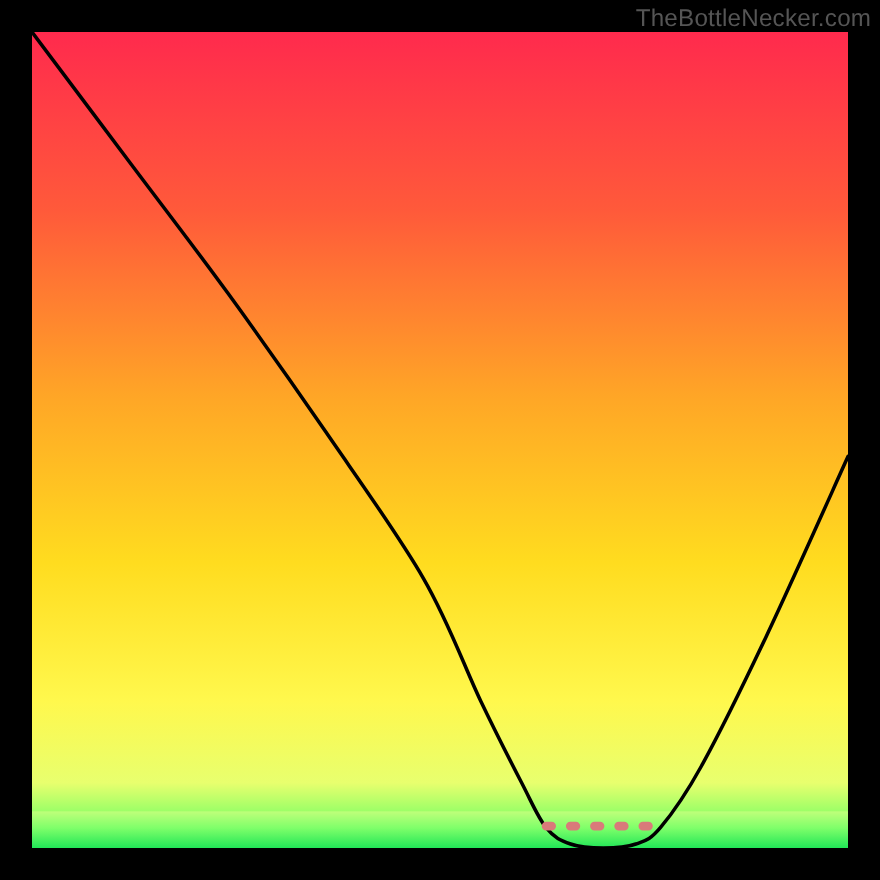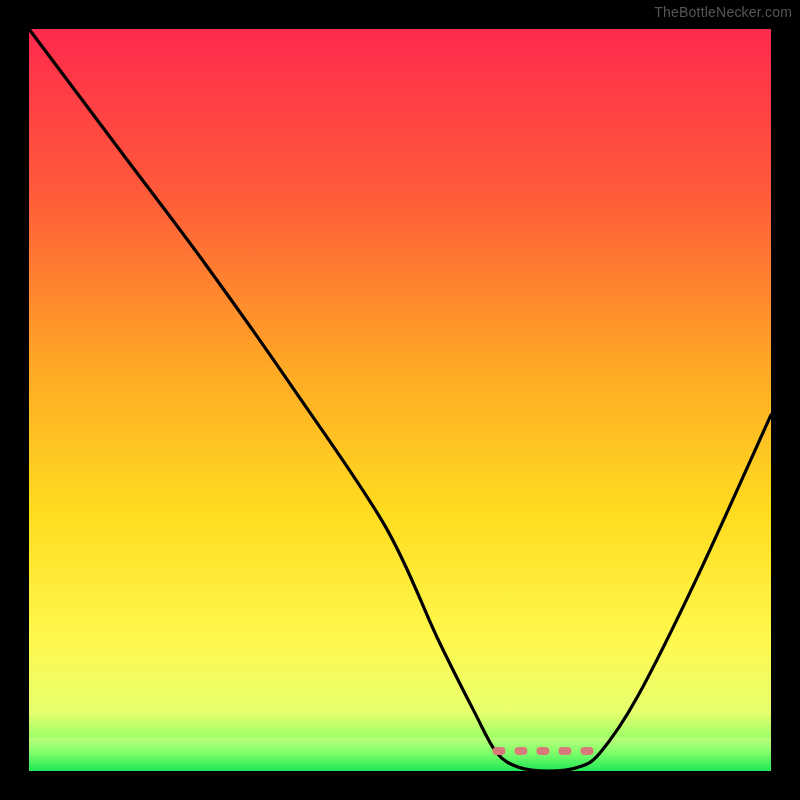--- a/index.html
+++ b/index.html
@@ -13,21 +13,21 @@
   .page {
     position: relative;
     width: 800px;
     height: 800px;
   }
   .watermark {
     position: absolute;
     top: 4px;
     right: 8px;
     color: #555;
-    font-size: 14px;
+    font-size: 22px;
     font-weight: 500;
     z-index: 10;
     letter-spacing: 0.2px;
   }
   .plot {
     position: absolute;
     left: 29px;
     top: 29px;
     width: 742px;
     height: 742px;

